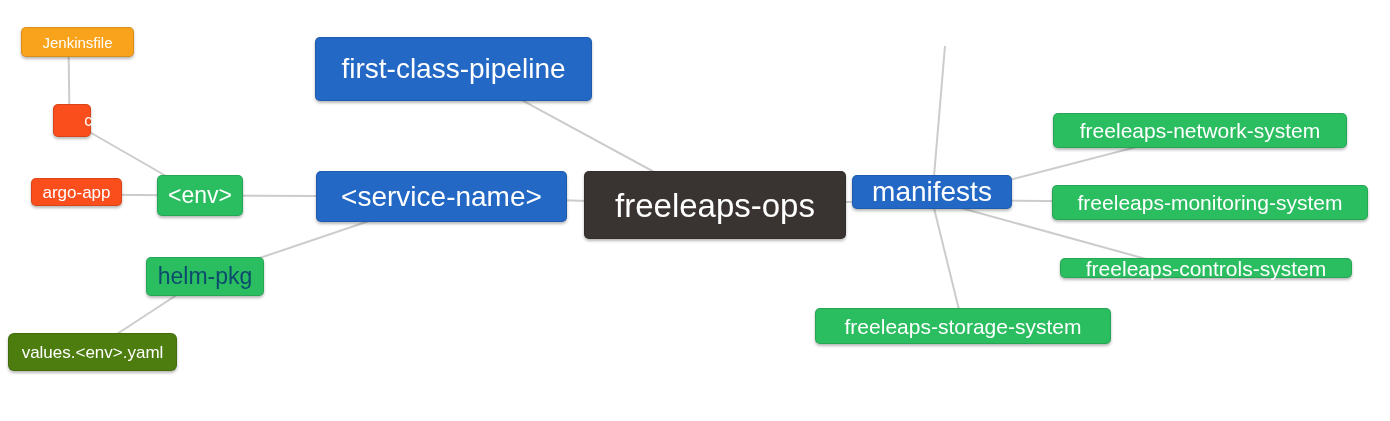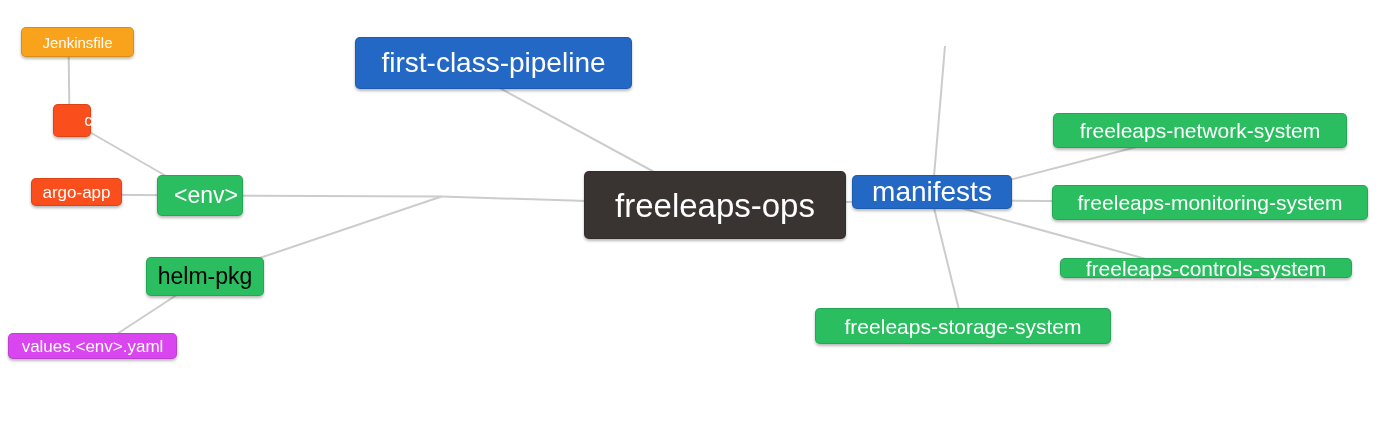--- a/index.html
+++ b/index.html
@@ -64,31 +64,34 @@
 
 <div class="node" style="left: 21px; top: 27px; width: 113px; height: 30px; background: rgb(249, 162, 28); font-size: 15px; color: rgb(255, 255, 255);">
       <span>Jenkinsfile</span>
     </div>
     <div class="node" style="left: 53px; top: 104px; width: 33px; height: 33px; background: rgb(250, 78, 29); font-size: 16px; color: rgb(255, 255, 255); padding-left: 36px;">
       <span>ci</span>
     </div>
     <div class="node" style="left: 31px; top: 178px; width: 91px; height: 28px; background: rgb(250, 78, 29); font-size: 17px; color: rgb(255, 255, 255);">
       <span>argo-app</span>
     </div>
-    <div class="node" style="left: 157px; top: 175px; width: 86px; height: 41px; background: rgb(43, 190, 96); font-size: 23px; color: rgb(255, 255, 255); justify-content: flex-end;">
+    <div class="node" style="left: 157px; top: 175px; width: 86px; height: 41px; background: rgb(43, 190, 96); font-size: 23px; color: rgb(255, 255, 255);">
       <span>&lt;env&gt;</span>
     </div>
-    <div class="node" style="left: 146px; top: 257px; width: 118px; height: 39px; background: rgb(43, 190, 96); font-size: 23px; color: #000000;">
+    <div class="node" style="left: 146px; top: 257px; width: 118px; height: 39px; background: rgb(43, 190, 96); font-size: 23px; color: #0c4a6e;">
       <span>helm-pkg</span>
     </div>
-    <div class="node" style="left: 8px; top: 333px; width: 169px; height: 26px; background: #d946ef; font-size: 17px; color: rgb(255, 255, 255);">
+    <div class="node" style="left: 8px; top: 333px; width: 169px; height: 38px; background: #4d7c0f; font-size: 17px; color: rgb(255, 255, 255); border-radius: 6px;">
       <span>values.&lt;env&gt;.yaml</span>
     </div>
-    <div class="node" style="left: 315px; top: 37px; width: 277px; height: 52px; background: rgb(35, 104, 196); font-size: 28px; color: rgb(255, 255, 255); margin-left: 40px;">
+    <div class="node" style="left: 315px; top: 37px; width: 277px; height: 64px; background: rgb(35, 104, 196); font-size: 28px; color: rgb(255, 255, 255);">
       <span>first-class-pipeline</span>
+    </div>
+    <div class="node" style="left: 316px; top: 171px; width: 251px; height: 51px; background: rgb(35, 104, 196); font-size: 28px; color: rgb(255, 255, 255);">
+      <span>&lt;service-name&gt;</span>
     </div>
     <div class="node" style="left: 584px; top: 171px; width: 262px; height: 68px; background: rgb(57, 52, 49); font-size: 33px; color: rgb(255, 255, 255);">
       <span>freeleaps-ops</span>
     </div>
     <div class="node" style="left: 852px; top: 175px; width: 160px; height: 34px; background: rgb(35, 104, 196); font-size: 28px; color: rgb(255, 255, 255);">
       <span>manifests</span>
     </div>
     <div class="node" style="left: 1053px; top: 113px; width: 294px; height: 35px; background: rgb(43, 190, 96); font-size: 21px; color: rgb(255, 255, 255);">
       <span>freeleaps-network-system</span>
     </div>

